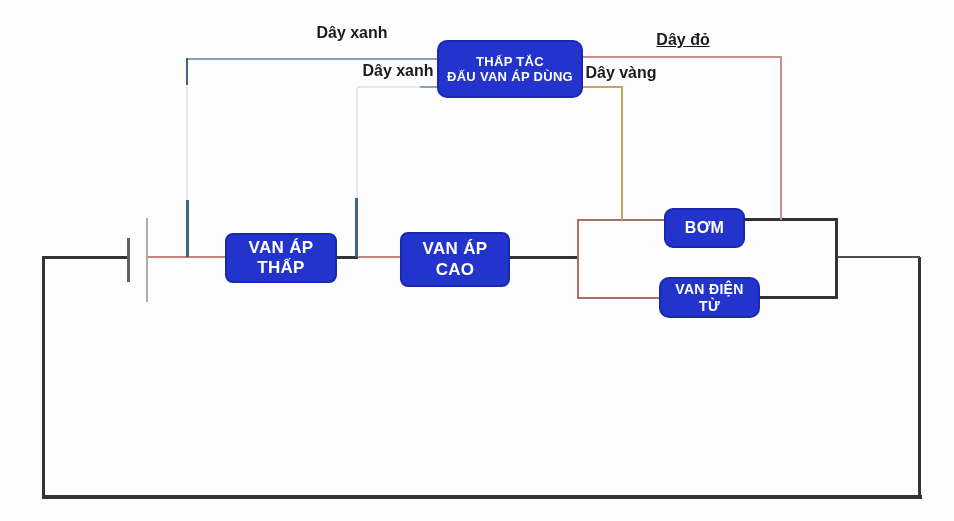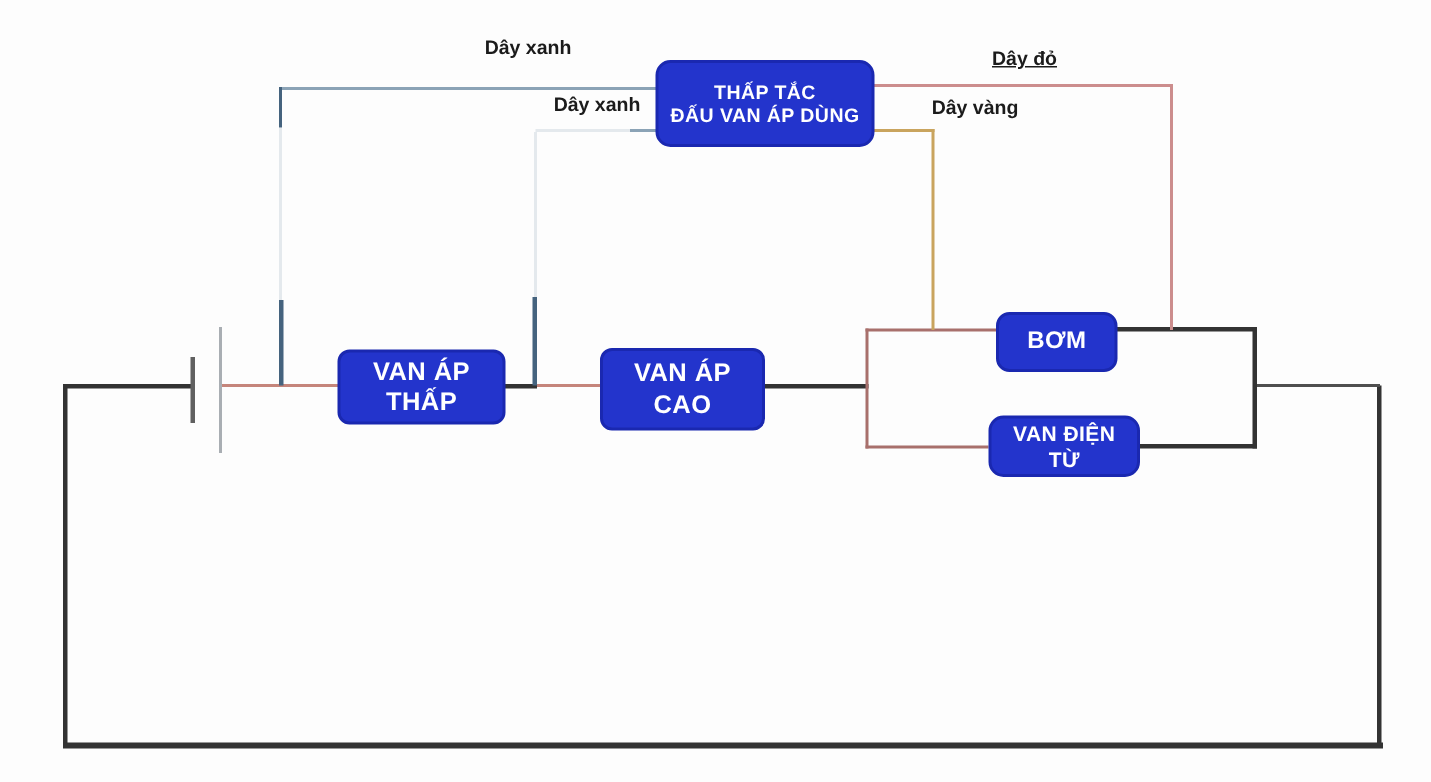--- a/index.html
+++ b/index.html
@@ -30,21 +30,21 @@
     color:#ffffff;
     font-weight:bold;
     display:flex;flex-direction:column;
     align-items:center;justify-content:center;
     text-align:center;line-height:1.18;
     box-sizing:border-box;
     letter-spacing:.3px;
   }
   .wlabel{
     position:absolute;
-    font-size:13px;font-weight:bold;
+    font-size:16px;font-weight:bold;
     color:#1b1b1b;text-align:center;
     white-space:nowrap;
   }
   #diagram-title{
     position:absolute;left:120px;top:383px;width:760px;
     text-align:center;
     font-size:27px;font-weight:bold;
     color:var(--title_blue);
     letter-spacing:.4px;
     white-space:nowrap;
@@ -113,16 +113,16 @@
   </div>
 
   <div class="nbox" style="left:659px;top:277px;width:101px;height:41px;font-size:14px;border-radius:10px;">
     <span>VAN ĐIỆN</span>
     <span>TỪ</span>
   </div>
 
   <div class="wlabel" style="left:297px;top:24px;width:110px;">Dây xanh</div>
   <div class="wlabel" style="left:343px;top:62px;width:110px;">Dây xanh</div>
   <div class="wlabel" style="left:628px;top:31px;width:110px;text-decoration:underline;">Dây đỏ</div>
-  <div class="wlabel" style="left:595px;top:64px;width:110px;text-align:center;">Dây vàng</div>
+  <div class="wlabel" style="left:566px;top:64px;width:110px;text-align:center;">Dây vàng</div>
 
 
 </div>
 
 </body></html>

